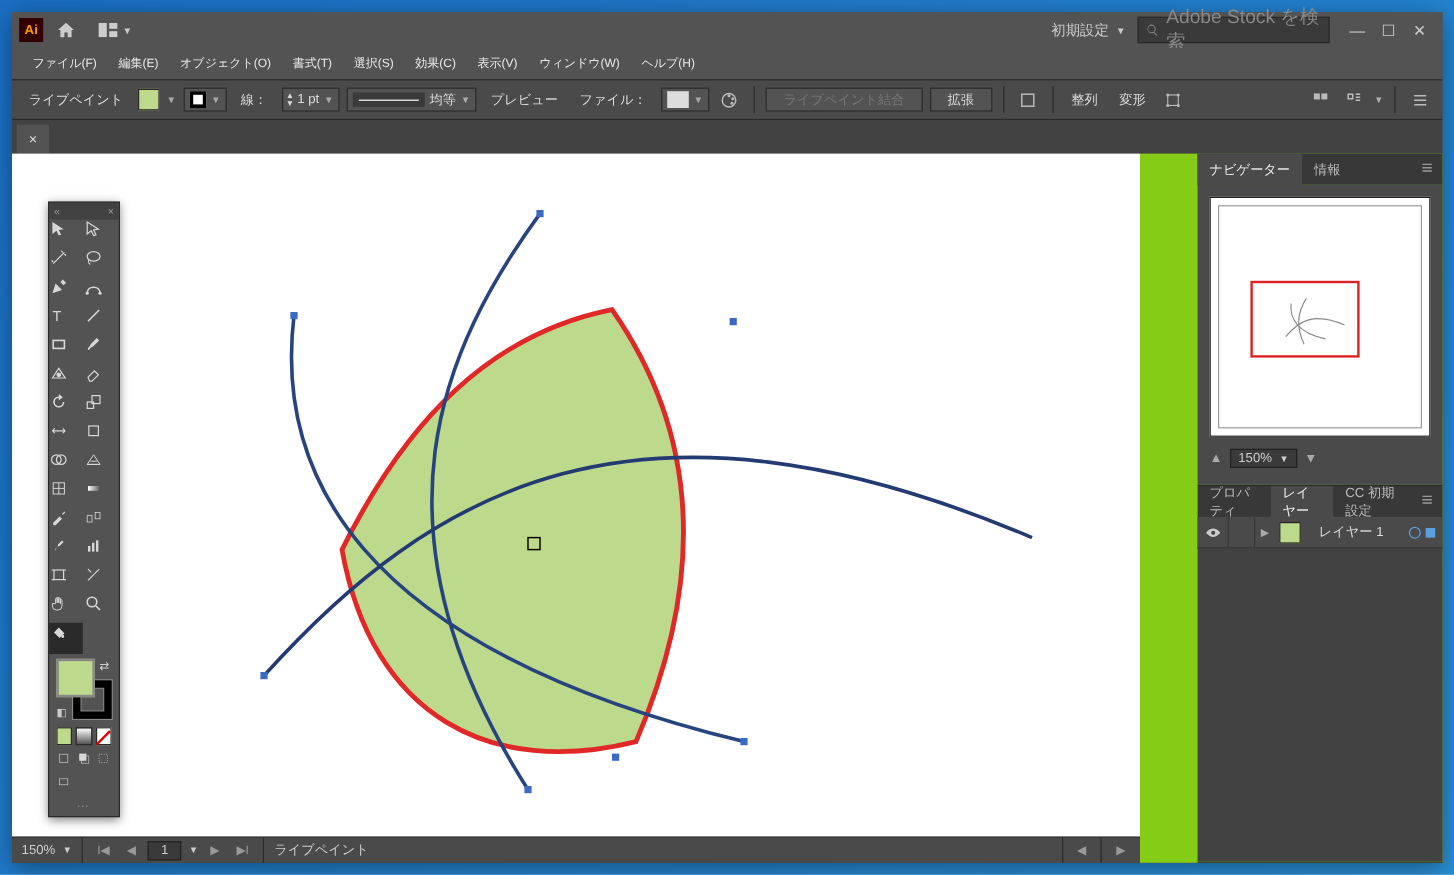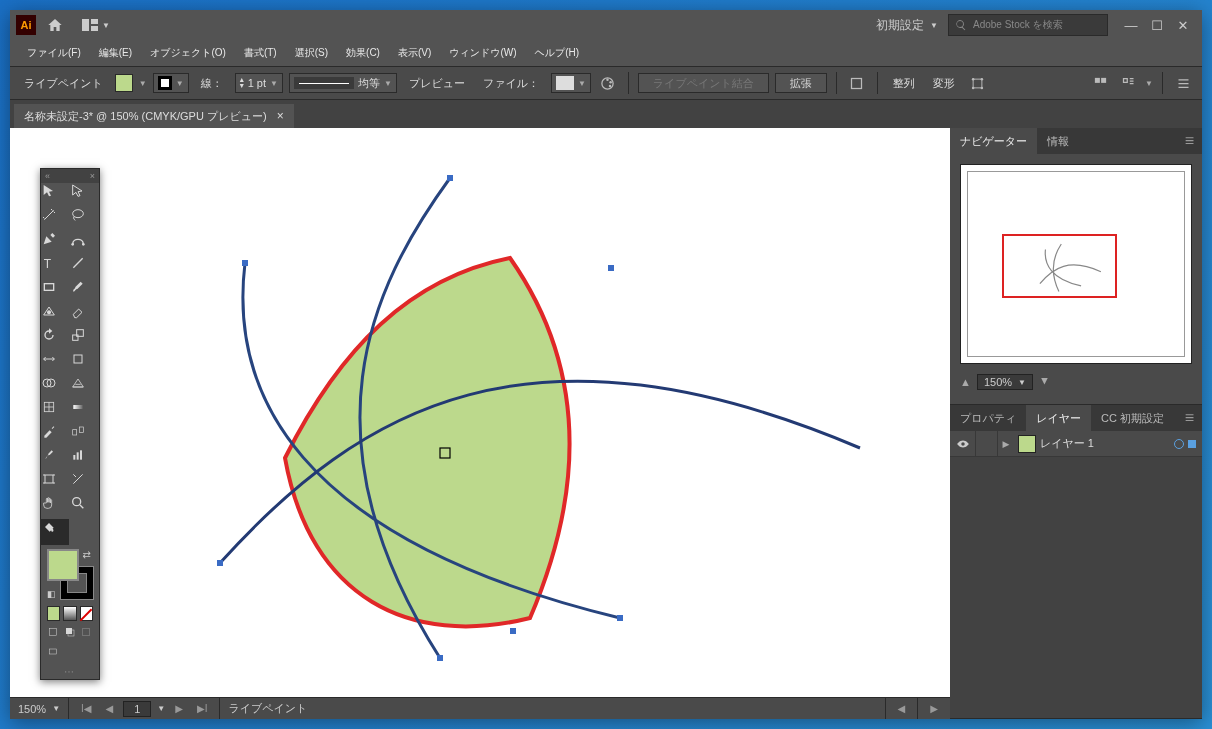--- a/index.html
+++ b/index.html
@@ -9,21 +9,21 @@
 
 .titlebar { height:30px; background:#535353; display:flex; align-items:center; padding:0 6px; }
 .ai-logo { width:20px; height:20px; background:#330000; color:#ff9a00; font-weight:bold; font-size:11px; display:flex; align-items:center; justify-content:center; margin-right:10px; }
 .home-icon { width:18px; height:18px; display:flex; align-items:center; justify-content:center; color:#ccc; margin-right:18px; cursor:pointer; }
 .home-icon svg { width:16px; height:16px; fill:#ccc; }
 .layout-sel { color:#ccc; font-size:14px; display:flex; align-items:center; gap:4px; cursor:pointer; }
 .titlebar .spacer { flex:1; }
 .workspace-sel { color:#ccc; font-size:12px; margin-right:10px; display:flex; align-items:center; gap:6px; cursor:pointer; }
 .stock-search { width:160px; height:22px; background:#3a3a3a; border:1px solid #2a2a2a; display:flex; align-items:center; padding:0 6px; gap:6px; }
 .stock-search svg { width:12px; height:12px; fill:#888; }
-.stock-search span { color:#888; font-size:10px; }
+.stock-search span { color:#888; font-size:16px; }
 .winctrl { display:flex; margin-left:10px; }
 .winctrl div { width:26px; height:22px; display:flex; align-items:center; justify-content:center; color:#ccc; font-size:13px; cursor:pointer; }
 
 
 .menubar { height:26px; background:#535353; display:flex; align-items:center; padding:0 8px; gap:0; }
 .menubar .mi { color:#e8e8e8; font-size:10px; padding:4px 9px; cursor:pointer; }
 
 
 .ctrlbar { height:34px; background:#4a4a4a; border-top:1px solid #2a2a2a; border-bottom:1px solid #2a2a2a; display:flex; align-items:center; padding:0 8px; gap:6px; font-size:11px; color:#ddd; }
 .ctrlbar .lbl { padding:2px 6px; }
@@ -72,21 +72,21 @@
 .extra-tools .tool { width:16px; height:16px; }
 .extra-tools svg { width:12px; height:12px; }
 .dots { grid-column:1/3; text-align:center; color:#888; font-size:10px; padding:2px; letter-spacing:2px; }
 
 
 .statusbar { height:22px; background:#4a4a4a; border-top:1px solid #2a2a2a; display:flex; align-items:center; font-size:11px; color:#ccc; }
 .statusbar .seg { padding:0 8px; height:100%; display:flex; align-items:center; border-right:1px solid #2a2a2a; gap:6px; }
 .nav-arr { padding:0 4px; cursor:pointer; color:#999; font-size:10px; }
 
 
-.right { width:252px; background:#84cc16; display:flex; flex-direction:column; }
+.right { width:252px; background:#84cc16; display:flex; flex-direction:column;padding-left:48px; }
 .panel { border-bottom:1px solid #2a2a2a; }
 .panel-tabs { height:26px; background:#383838; display:flex; align-items:center; }
 .ptab { padding:0 10px; height:100%; display:flex; align-items:center; font-size:11px; color:#bbb; cursor:pointer; }
 .ptab.active { background:#4a4a4a; color:#eee; }
 .ptab-menu { margin-left:auto; padding:0 8px; color:#999; cursor:pointer; }
 .nav-body { height:250px; background:#4a4a4a; padding:10px; display:flex; flex-direction:column; }
 .nav-thumb { flex:1; background:#fff; border:1px solid #222; position:relative; }
 .nav-thumb .artb { position:absolute; inset:6px; border:1px solid #999; }
 .nav-thumb .vp { position:absolute; top:35%; left:18%; width:50%; height:32%; border:2px solid #d22; }
 .nav-thumb svg { position:absolute; top:38%; left:28%; width:35%; height:28%; }
@@ -94,21 +94,21 @@
 .nav-ctrl .arr { cursor:pointer; color:#aaa; }
 .nav-ctrl .zoom-dd { background:#3a3a3a; border:1px solid #222; padding:1px 6px; display:flex; align-items:center; gap:6px; }
 
 .layers-body { flex:1; background:#424242; display:flex; flex-direction:column; min-height:0; }
 .layer-row { height:26px; display:flex; align-items:center; background:#4a4a4a; border-bottom:1px solid #383838; font-size:11px; color:#ddd; padding-right:6px; }
 .layer-row .vis { width:26px; height:100%; display:flex; align-items:center; justify-content:center; border-right:1px solid #383838; cursor:pointer; }
 .layer-row .vis svg { width:14px; height:10px; fill:#ccc; }
 .layer-row .lock { width:22px; height:100%; border-right:1px solid #383838; }
 .layer-row .exp { width:16px; text-align:center; color:#aaa; cursor:pointer; font-size:9px; }
 .layer-row .thumb { width:18px; height:18px; background:#bcd98c; border:1px solid #222; margin:0 4px; }
-.layer-row .name { flex:1; }
+.layer-row .name { flex:1;margin-left:11px; }
 .layer-row .sel { width:10px; height:10px; border:1px solid #5aa0e0; border-radius:50%; margin-left:4px; }
 .layer-row .dot { width:8px; height:8px; background:#5aa0e0; margin-left:4px; }
 .layers-fill { flex:1; }
 .layers-foot { height:24px; background:#424242; border-top:1px solid #2a2a2a; display:flex; align-items:center; font-size:10px; color:#bbb; padding:0 6px; gap:8px; }
 .layers-foot .sp { flex:1; }
 .layers-foot svg { width:13px; height:13px; fill:#aaa; cursor:pointer; }
 </style>
 </head>
 <body>
 
@@ -231,21 +231,20 @@
     <div class="sep"></div>
     <div class="icon-btn">
         <svg viewBox="0 0 24 24">
           <path d="M4 6h16M4 12h16M4 18h16" stroke="#bbb" stroke-width="2"></path>
         </svg>
       </div>
   </div>
 
   <div class="doctabs">
     <div class="doctab">
-      <span>名称未設定-3* @ 150% (CMYK/GPU プレビュー)</span>
       <span class="x">×</span>
     </div>
   </div>
 
   <div class="mainrow">
     <div class="canvas-wrap">
       <div class="canvas">
 
         <svg width="940" height="560" viewBox="0 0 940 560">
 

